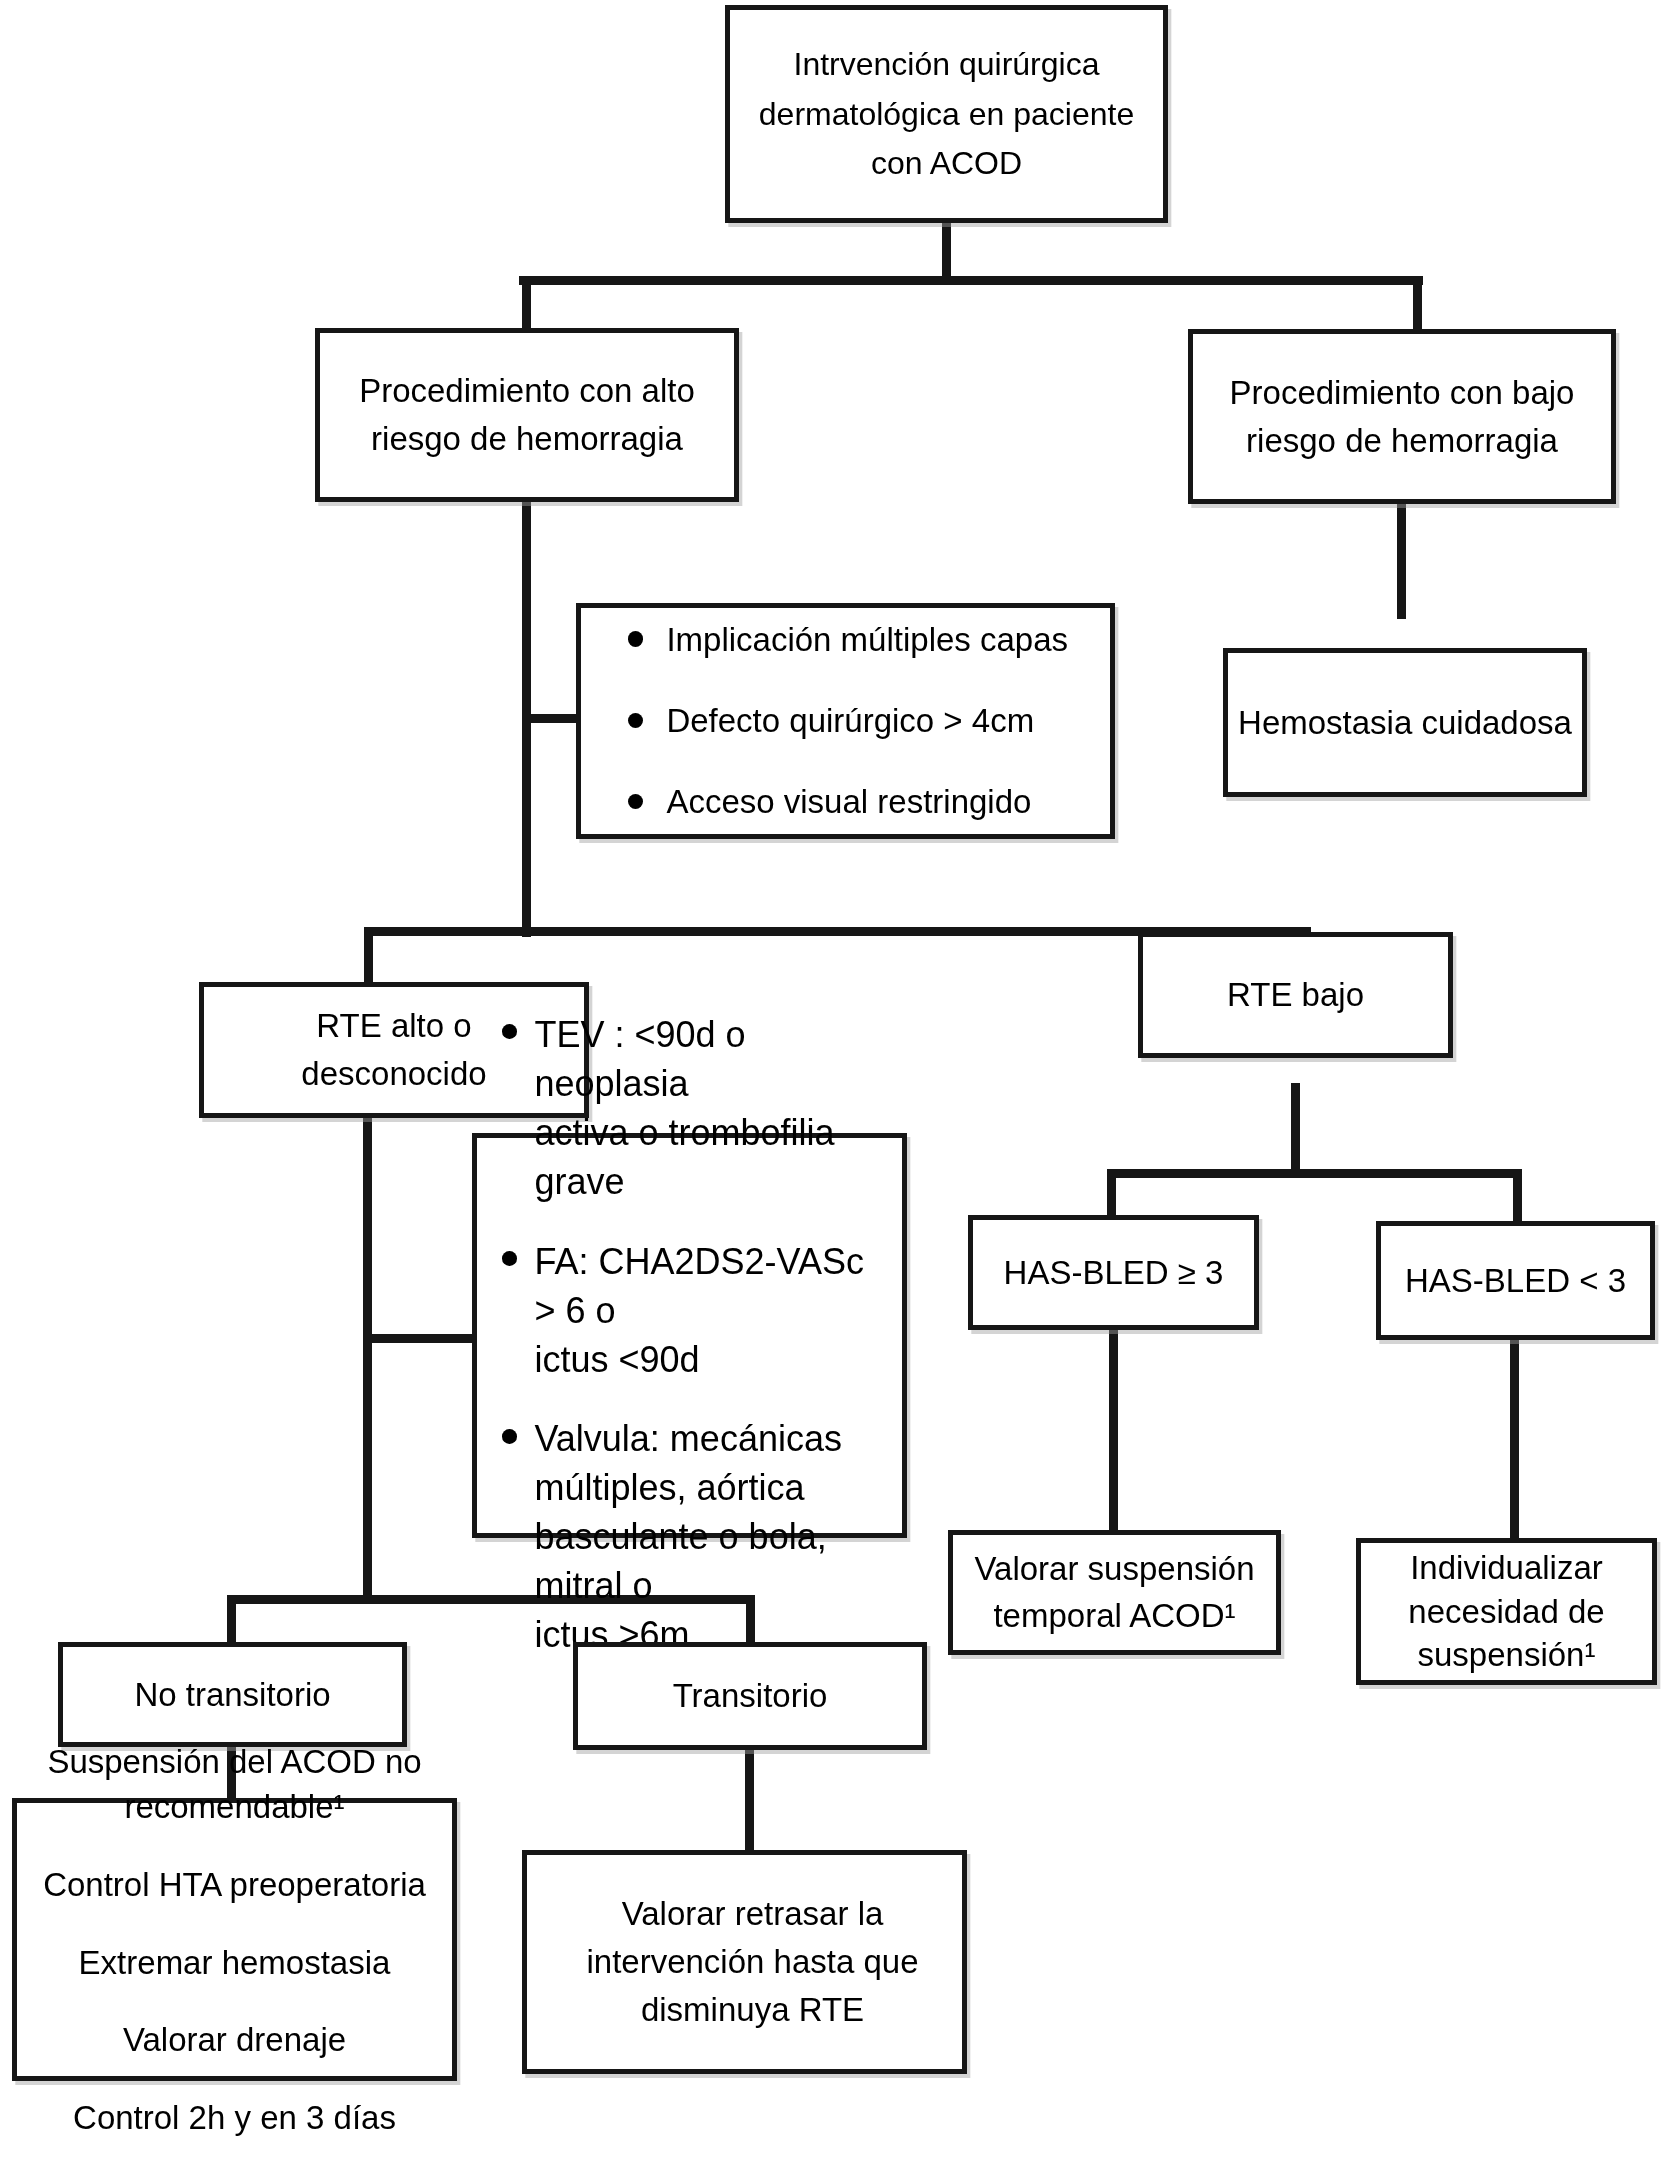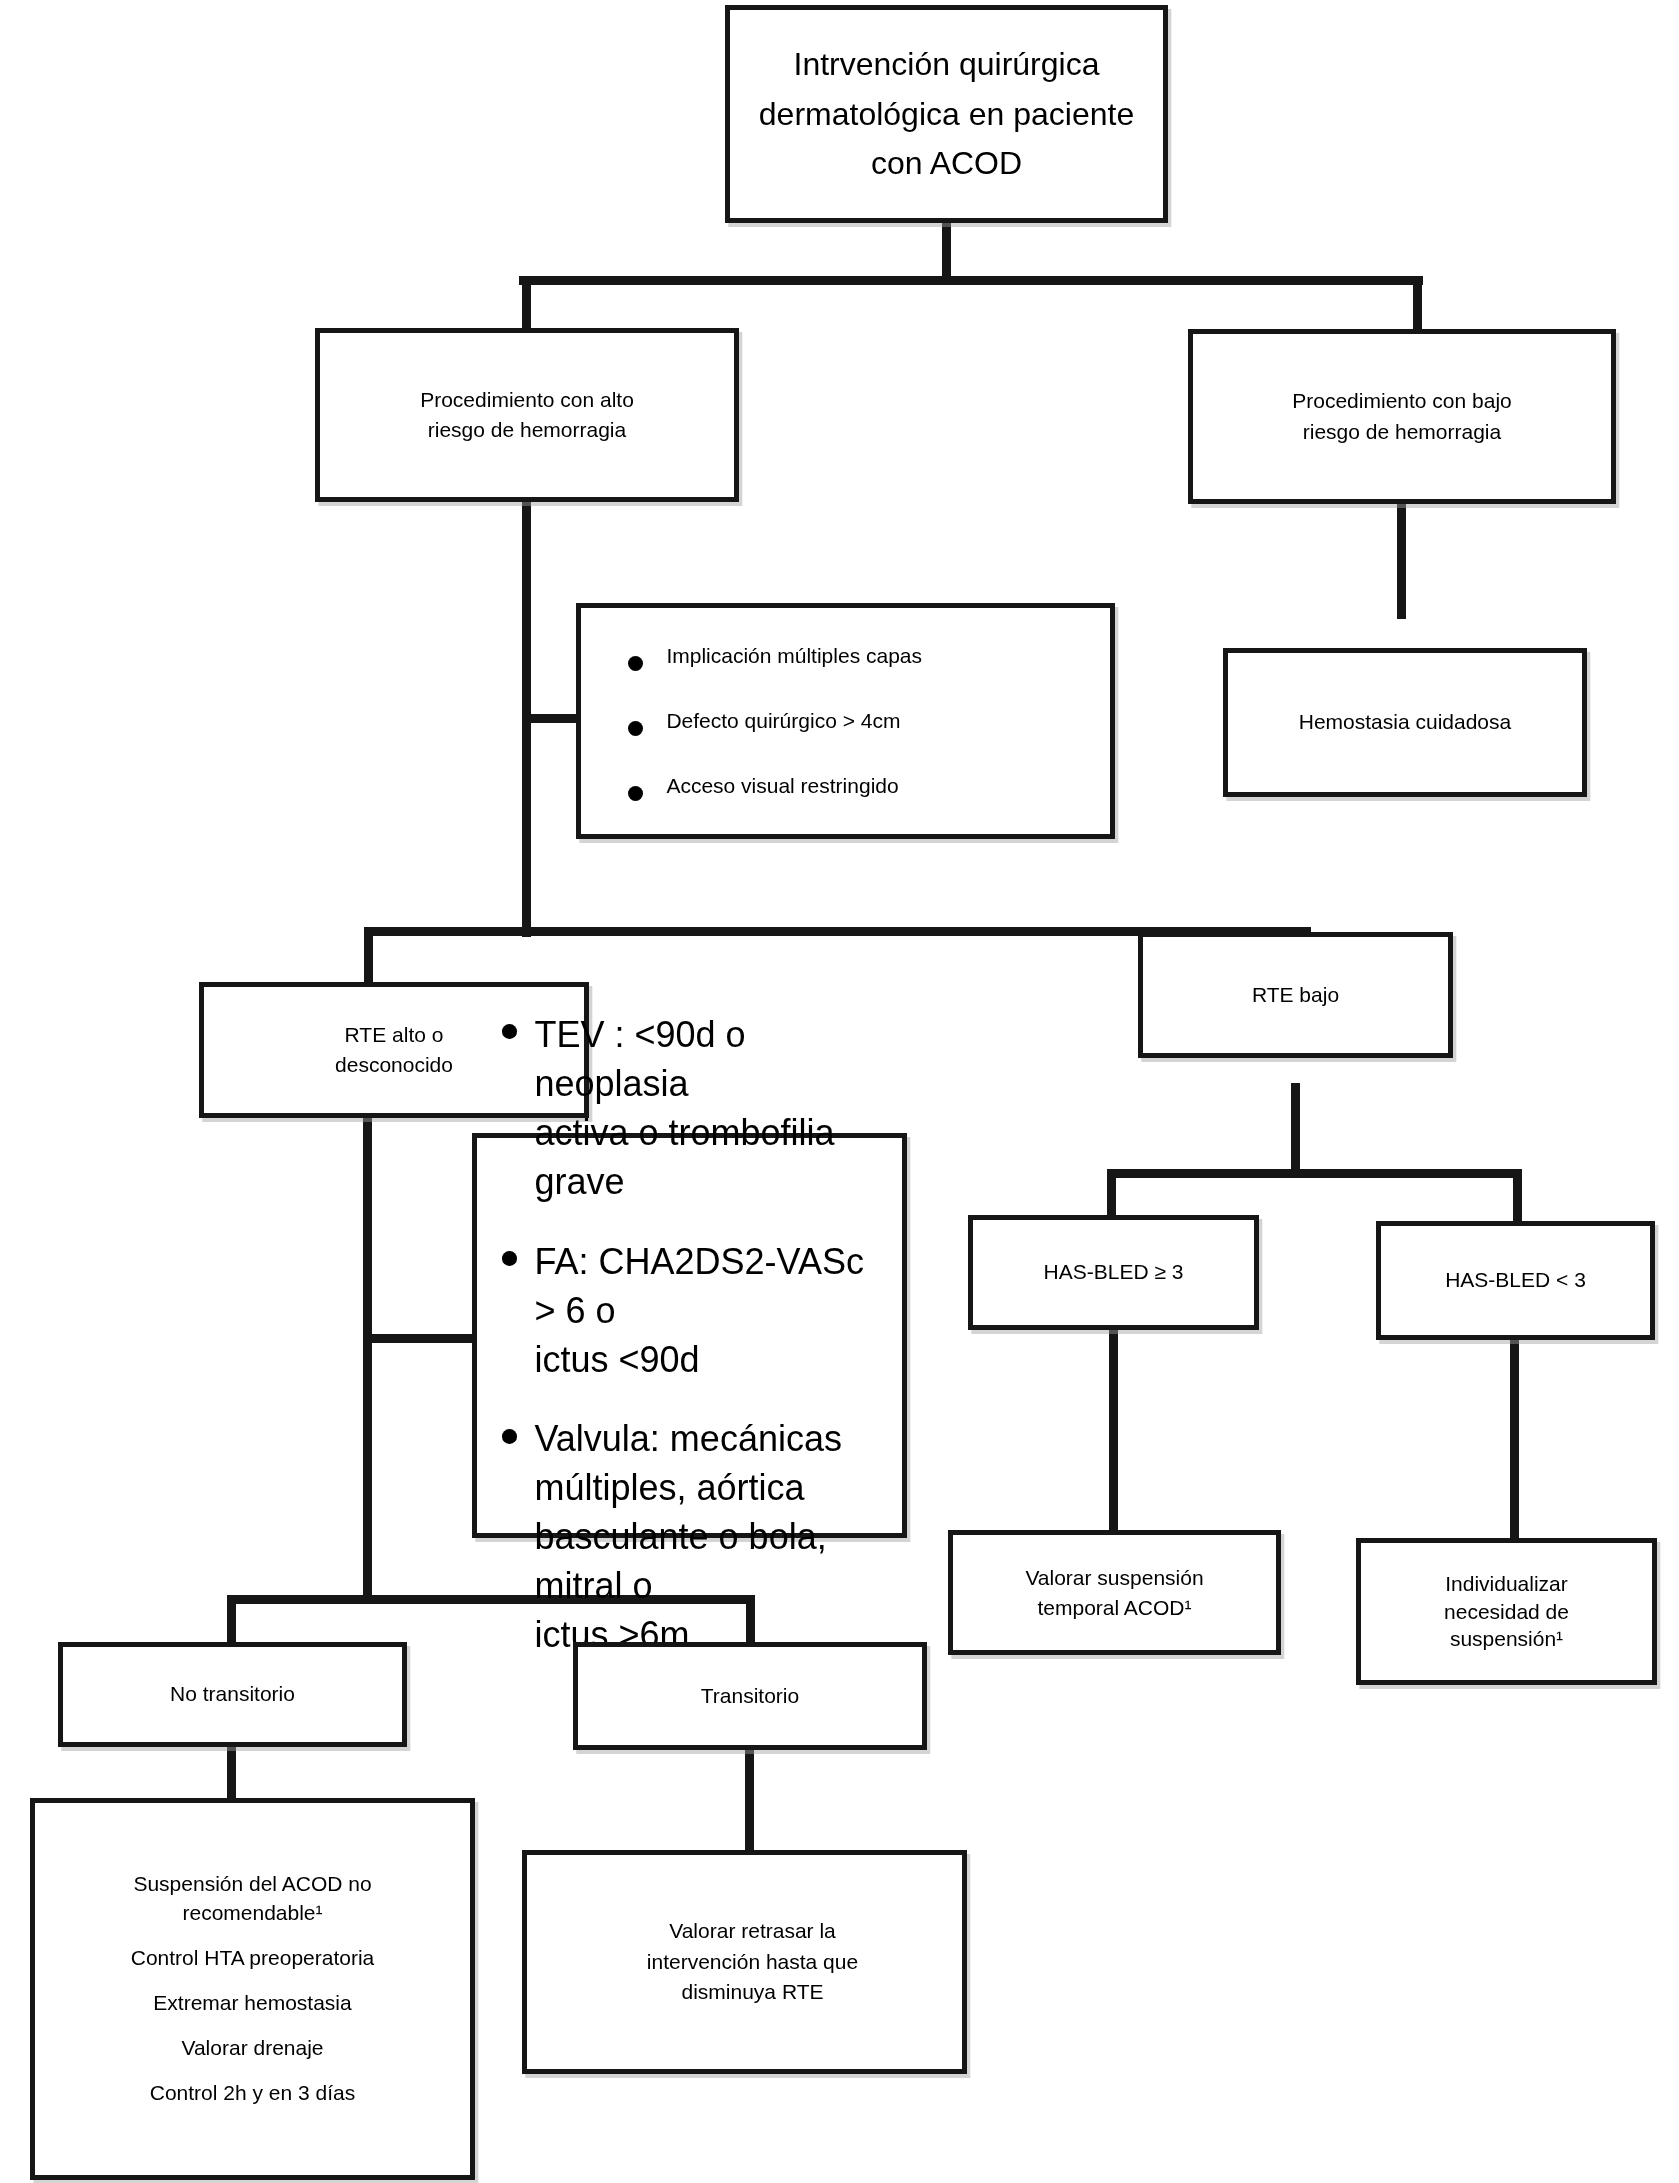--- a/index.html
+++ b/index.html
@@ -13,21 +13,21 @@
   .box{
     position:absolute;
     box-sizing:border-box;
     background:#fff;
     border:5.4px solid #161616;
     display:flex;
     flex-direction:column;
     align-items:center;
     justify-content:center;
     text-align:center;
-    font-size:21px;
+    font-size:33px;
     line-height:1.45;
     white-space:pre-line;
     box-shadow:3.3px 4px 0 rgba(160,160,160,0.45);
   }
   .box.list{
     align-items:stretch;
     justify-content:center;
     text-align:left;
     white-space:normal;
   }
@@ -55,21 +55,21 @@
   #n-hemostasia  {left:1223px;top:616px; width:364px;height:149px;margin-top:32px;}
   #n-rtealto     {left:199px; top:982px;width:390px;height:136px;}
   #n-rtebajo     {left:1138px;top:932px;width:315px;height:126px;}
   #n-crit2       {left:472px; top:1133px;width:435px;height:405px;padding:17.4px 12px 17.4px 25.4px;gap:31px;font-size:36px;}
   #n-crit2 .li{gap:17.4px;line-height:1.36;}
   #n-crit2 .dot{margin-top:13.4px;width:14.7px;height:14.7px;}
   #n-hasge       {left:968px;top:1215px;width:291px;height:115px;}
   #n-haslt       {left:1376px;top:1221px;width:279px;height:119px;}
   #n-notrans     {left:58px;  top:1642px;width:349px;height:105px;}
   #n-trans       {left:573px; top:1642px;width:354px;height:108px;}
-  #n-notransact  {left:30px;  top:1798px;width:445px;height:382px;padding:16px 9.4px;gap:16px;line-height:1.38;}
+  #n-notransact  {left:12px;  top:1798px;width:445px;height:283px;padding:16px 9.4px;gap:32px;line-height:1.38;}
   #n-transact    {left:522px; top:1850px;width:445px;height:224px;padding-left:16px;}
   #n-hasgeact    {left:948px;top:1530px;width:333px;height:125px;line-height:1.4;}
   #n-hasltact    {left:1356px;top:1538px;width:301px;height:147px;line-height:1.33;}
   .stack-item{white-space:pre-line;text-align:center;}
   
   #c-root-v       {left:942px;top:223px; width:9.4px;height:62px;}
   #c-top-h        {left:519px; top:276px; width:904px;height:9.4px;}
   #c-top-l-v      {left:522px; top:276px; width:9.4px;height:55px;}
   #c-top-r-v      {left:1413px;top:276px; width:9.4px;height:56px;}
   #c-alto-v       {left:522px; top:501px; width:9.4px;height:436px;}

